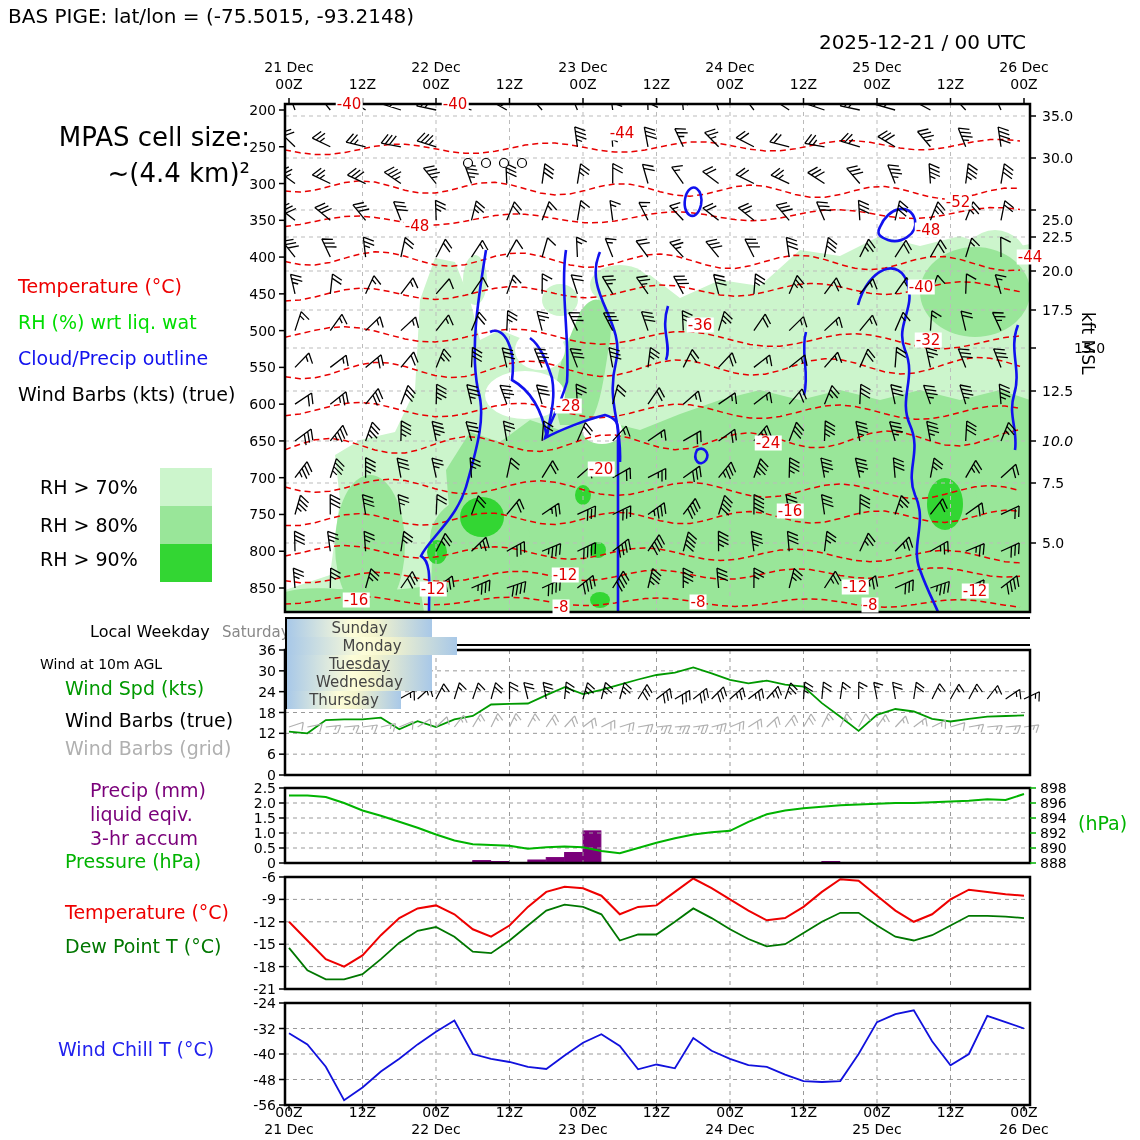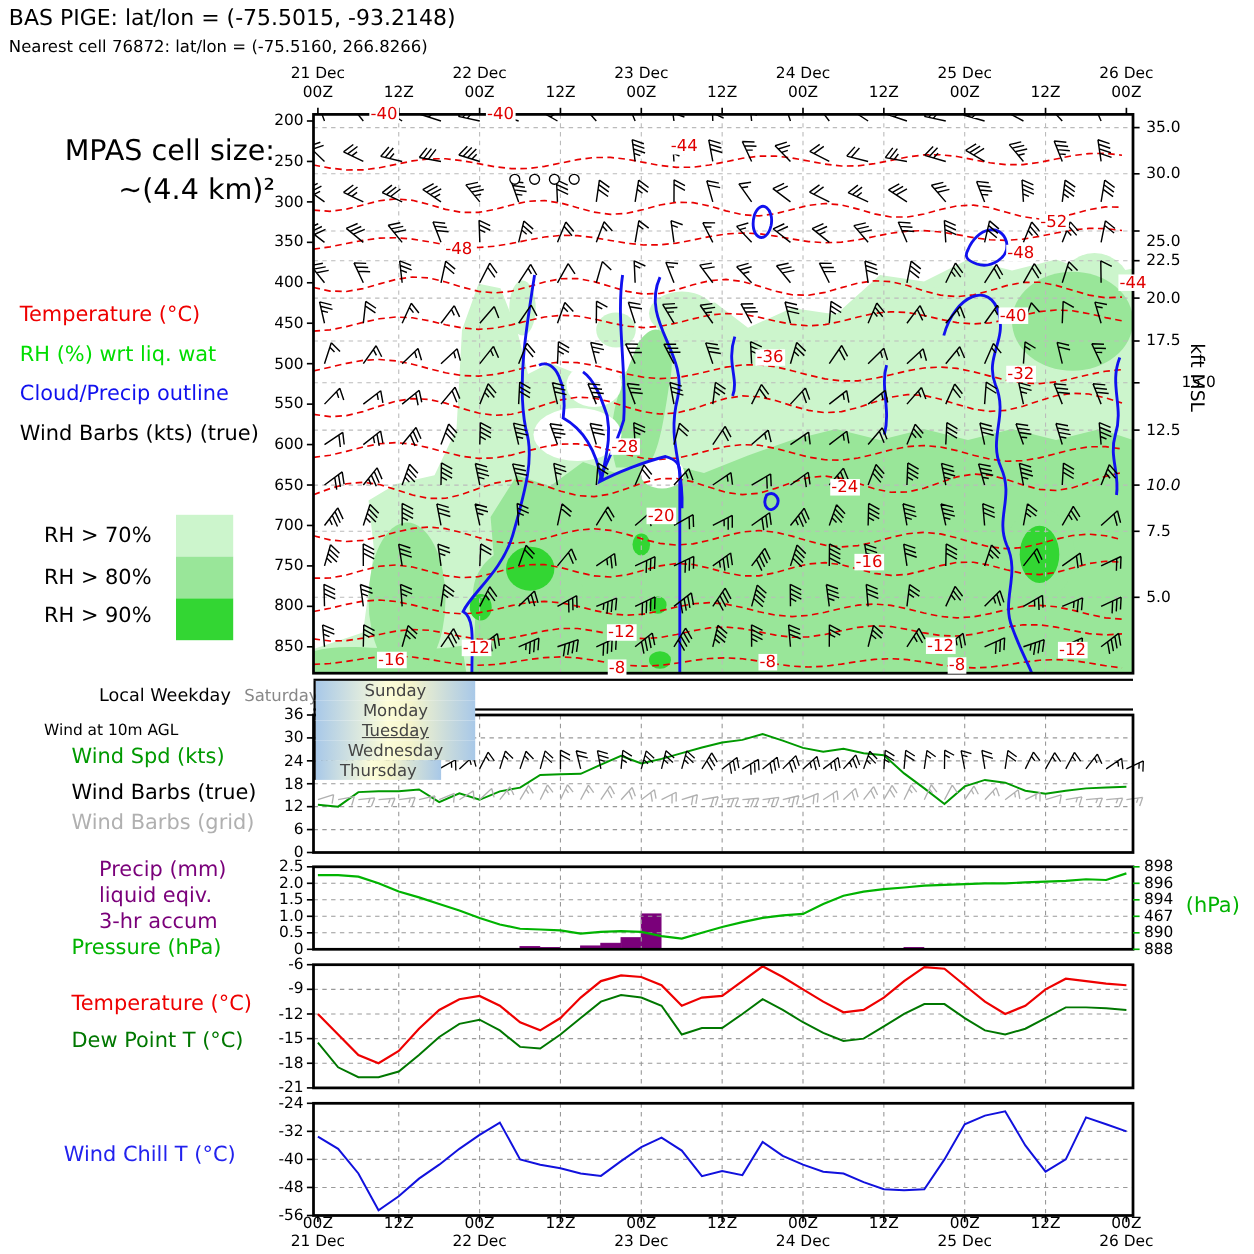--- a/index.html
+++ b/index.html
@@ -25,21 +25,21 @@
      background:linear-gradient(90deg,#a8c8e8 0%,#fdfdd8 45%,#f4f4cc 60%,#a8c8e8 100%);
      display:flex;align-items:center;justify-content:center;font-size:15px;color:#444;}
   .day-seg:first-child{border-left:none;}
 </style>
 </head>
 <body>
 
 <div class="page">
 
   <div class="abs t20" style="left:8px;top:4px;">BAS PIGE: lat/lon = (-75.5015, -93.2148)</div>
-  <div class="abs t15" style="left:8px;top:33px;">Nearest cell 76872: lat/lon = (-75.5160, 266.8266)</div>
+  <div class="abs t20" style="left:750px;top:30px;width:345px;text-align:center;">2025-12-21 / 00 UTC</div>
 
   <div class="abs leg-big" style="left:250px;top:122px;">
       <span class="r abs">MPAS cell size:</span>
     </div>
   <div class="abs leg-big" style="left:250px;top:158px;">
       <span class="r abs">~(4.4 km)²</span>
     </div>
   <div class="abs leg red" style="left:18px;top:275px;">Temperature (°C)</div>
   <div class="abs leg" style="left:18px;top:311px;color:#00dd00;">RH (%) wrt liq. wat</div>
   <div class="abs leg blue" style="left:18px;top:347px;">Cloud/Precip outline</div>
@@ -661,21 +661,21 @@
       <line x1="877" y1="1105" x2="877" y2="1111" stroke="#000" stroke-width="1.5"></line>
       <line x1="950.5" y1="1105" x2="950.5" y2="1111" stroke="#000" stroke-width="1.5"></line>
       <line x1="1024" y1="1105" x2="1024" y2="1111" stroke="#000" stroke-width="1.5"></line>
     </svg>
 
   <div class="abs t15" style="left:90px;top:622px;font-size:16px;">Local Weekday</div>
   <div class="abs" style="left:222px;top:623px;font-size:15px;color:#888;">Saturday</div>
   <div class="weekday-bar" id="weekday-bar">
       <div class="day-seg" style="width: 41px;"></div>
       <div class="day-seg" style="width: 147px;">Sunday</div>
-      <div class="day-seg" style="width: 147px;">Monday</div>
+      <div class="day-seg" style="width: 172px;">Monday</div>
       <div class="day-seg" style="width: 147px; text-decoration: underline;">Tuesday</div>
       <div class="day-seg" style="width: 147px;">Wednesday</div>
       <div class="day-seg" style="width: 116px;">Thursday</div>
     </div>
 
   <div class="abs" style="left:40px;top:656px;font-size:14px;color:#000;">Wind at 10m AGL</div>
   <div class="abs leg" style="left:65px;top:677px;color:#009900;">Wind Spd (kts)</div>
   <div class="abs leg" style="left:65px;top:709px;color:#000;">Wind Barbs (true)</div>
   <div class="abs leg gray" style="left:65px;top:737px;">Wind Barbs (grid)</div>
 
@@ -764,21 +764,21 @@
       <div class="abs tick r" style="left: 276px; top: 767px;">0</div>
       <div class="abs tick purple r" style="left: 276px; top: 780px;">2.5</div>
       <div class="abs tick purple r" style="left: 276px; top: 795px;">2.0</div>
       <div class="abs tick purple r" style="left: 276px; top: 810px;">1.5</div>
       <div class="abs tick purple r" style="left: 276px; top: 825px;">1.0</div>
       <div class="abs tick purple r" style="left: 276px; top: 840px;">0.5</div>
       <div class="abs tick purple r" style="left: 276px; top: 855px;">0</div>
       <div class="abs tick green" style="left: 1040px; top: 780px;">898</div>
       <div class="abs tick green" style="left: 1040px; top: 795px;">896</div>
       <div class="abs tick green" style="left: 1040px; top: 810px;">894</div>
-      <div class="abs tick green" style="left: 1040px; top: 825px;">467</div>
+      <div class="abs tick green" style="left: 1040px; top: 825px;">892</div>
       <div class="abs tick green" style="left: 1040px; top: 840px;">890</div>
       <div class="abs tick green" style="left: 1040px; top: 855px;">888</div>
       <div class="abs tick r" style="left: 276px; top: 869px;">-6</div>
       <div class="abs tick r" style="left: 276px; top: 891.4px;">-9</div>
       <div class="abs tick r" style="left: 276px; top: 913.8px;">-12</div>
       <div class="abs tick r" style="left: 276px; top: 936.2px;">-15</div>
       <div class="abs tick r" style="left: 276px; top: 958.6px;">-18</div>
       <div class="abs tick r" style="left: 276px; top: 981px;">-21</div>
       <div class="abs tick r" style="left: 276px; top: 995px;">-24</div>
       <div class="abs tick r" style="left: 276px; top: 1020.5px;">-32</div>

